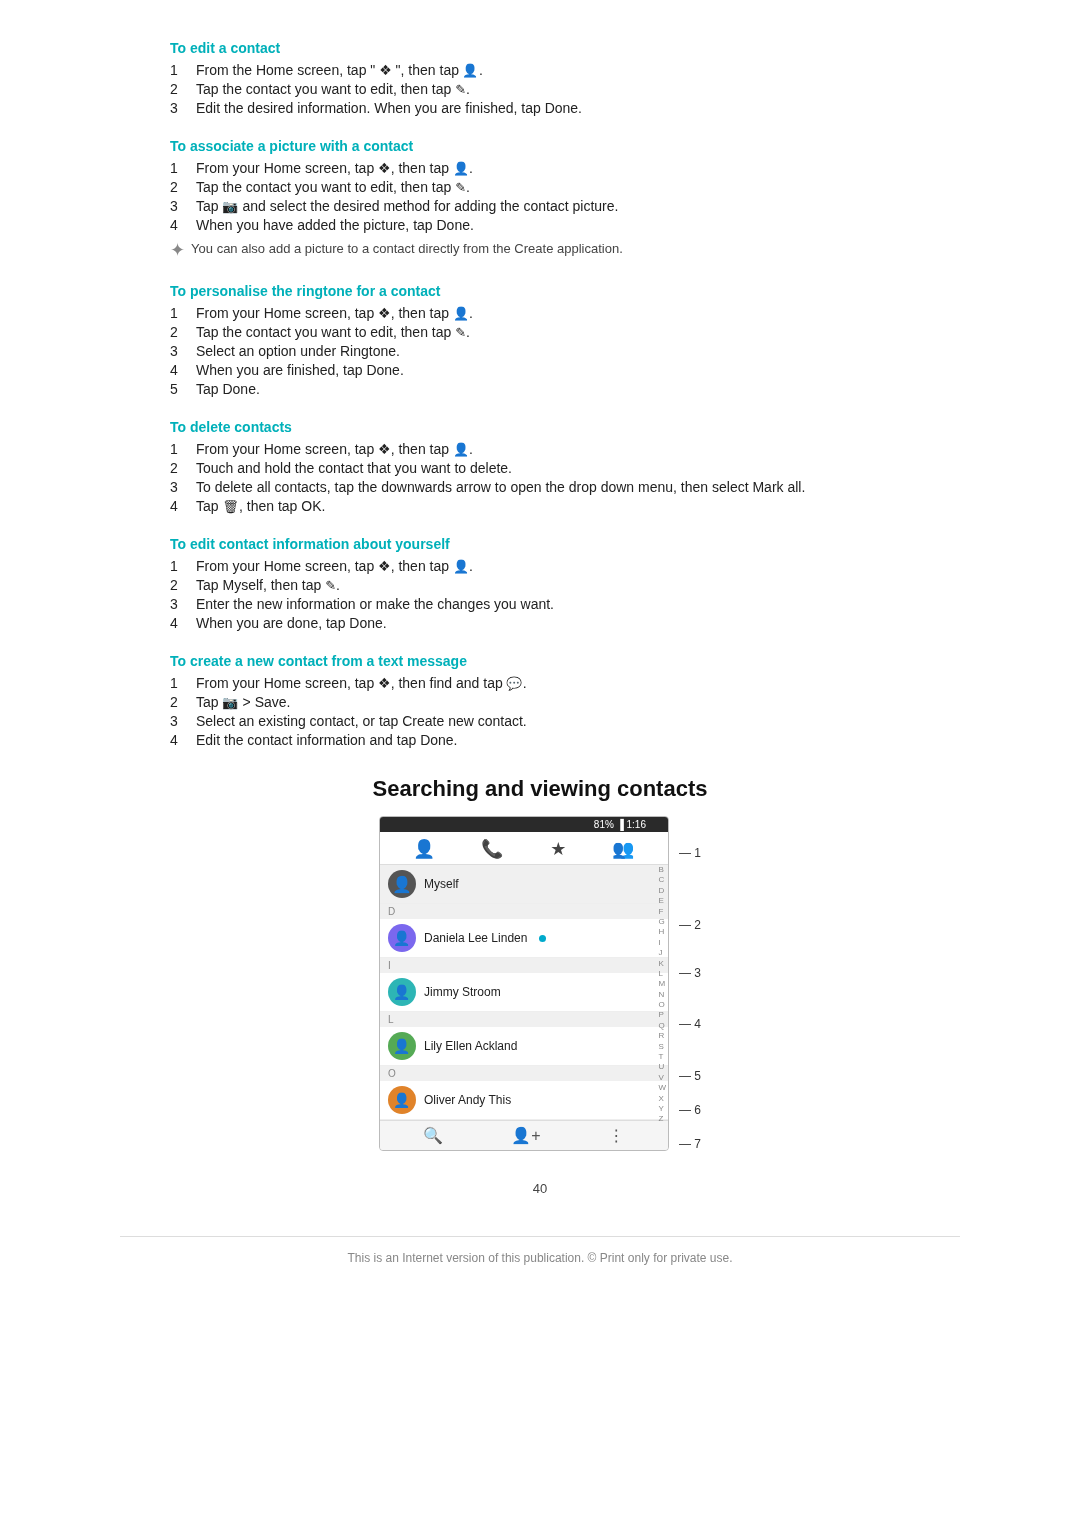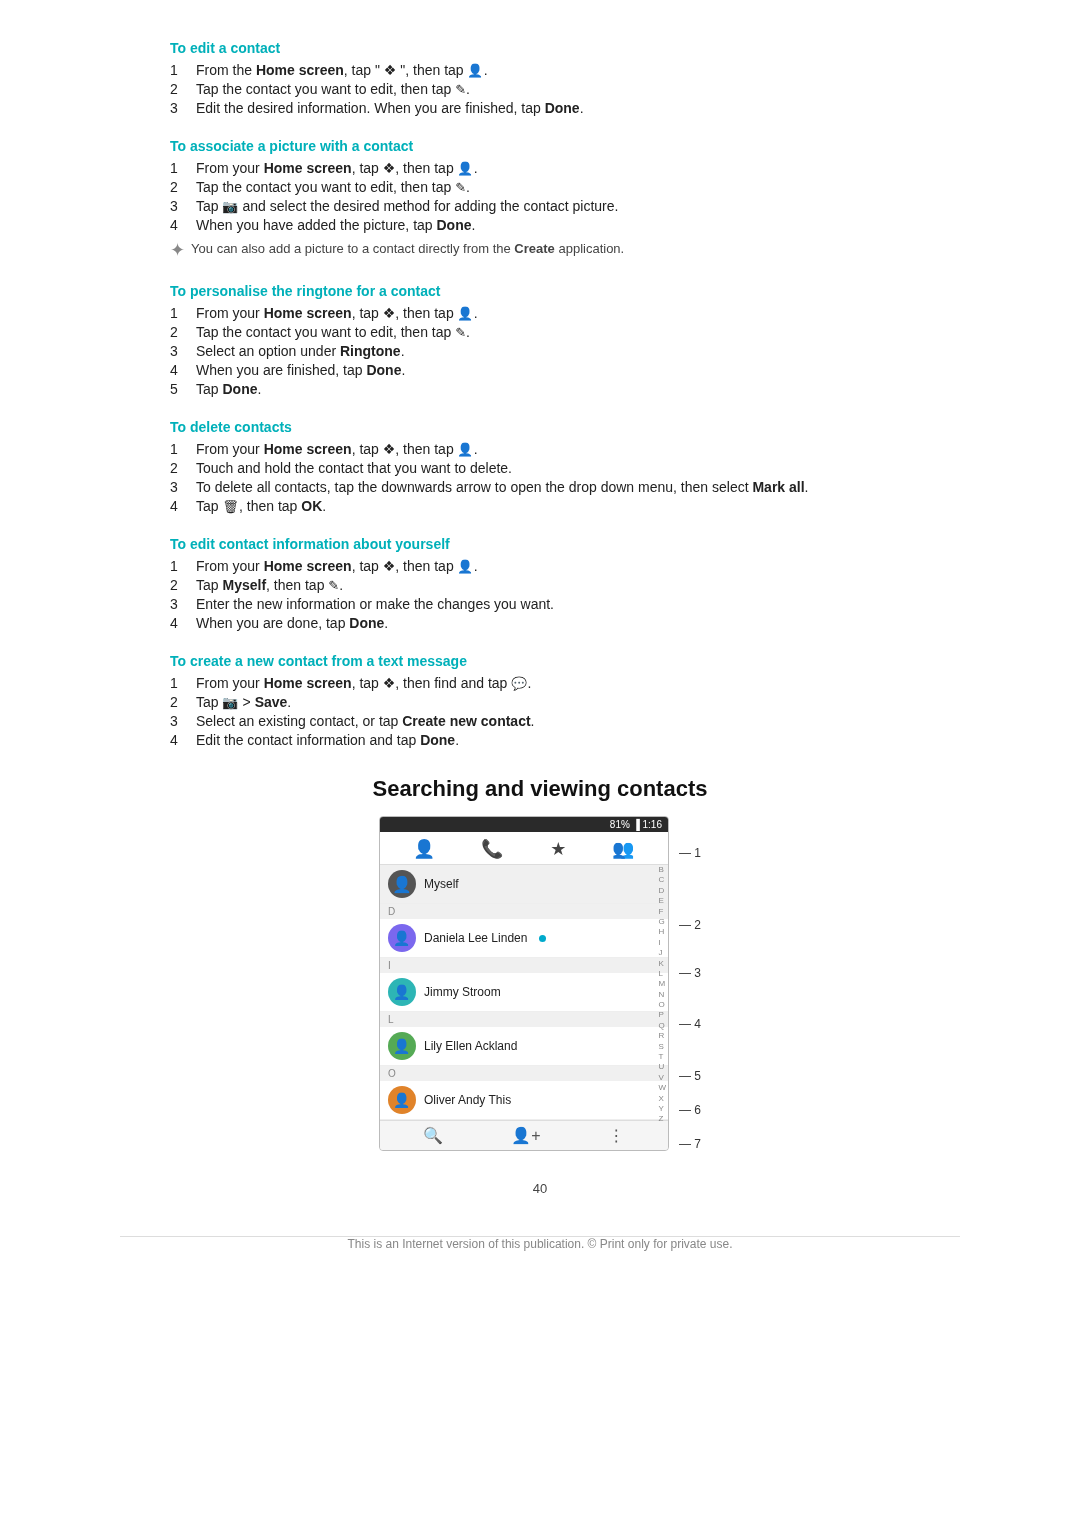--- a/index.html
+++ b/index.html
@@ -25,21 +25,21 @@
       margin-bottom: 3px;
       padding-left: 0;
       display: flex;
       gap: 8px;
     }
     .step-num {
       min-width: 18px;
       color: #222;
     }
     .step-text { flex: 1; }
-    .bold { font-weight: bold; }
+    .bold { font-weight: normal; }
     .tip-row {
       display: flex;
       align-items: flex-start;
       margin: 8px 0 8px 50px;
       font-size: 13px;
       color: #444;
       gap: 6px;
     }
     .tip-icon {
       color: #888;
@@ -66,21 +66,21 @@
       overflow: hidden;
       font-size: 11px;
       position: relative;
     }
     .phone-status-bar {
       background: #2a2a2a;
       color: #fff;
       font-size: 10px;
       display: flex;
       justify-content: flex-end;
-      padding: 2px 6px;
+      padding: 2px 22px;
       gap: 4px;
       align-items: center;
     }
     .phone-top-icons {
       display: flex;
       justify-content: space-around;
       padding: 6px 10px 4px 10px;
       background: #fff;
       border-bottom: 1px solid #ddd;
     }
@@ -154,20 +154,21 @@
     .phone-bottom-icon {
       font-size: 16px;
       color: #555;
     }
     .page-footer {
       text-align: center;
       font-size: 12px;
       color: #888;
       margin-top: 40px;
       border-top: 1px solid #ddd;
+      padding-top: 14px;
     }
     .page-number {
       text-align: center;
       font-size: 13px;
       color: #444;
       margin: 20px 0 10px 0;
     }
   </style>
 </head>
 <body>

